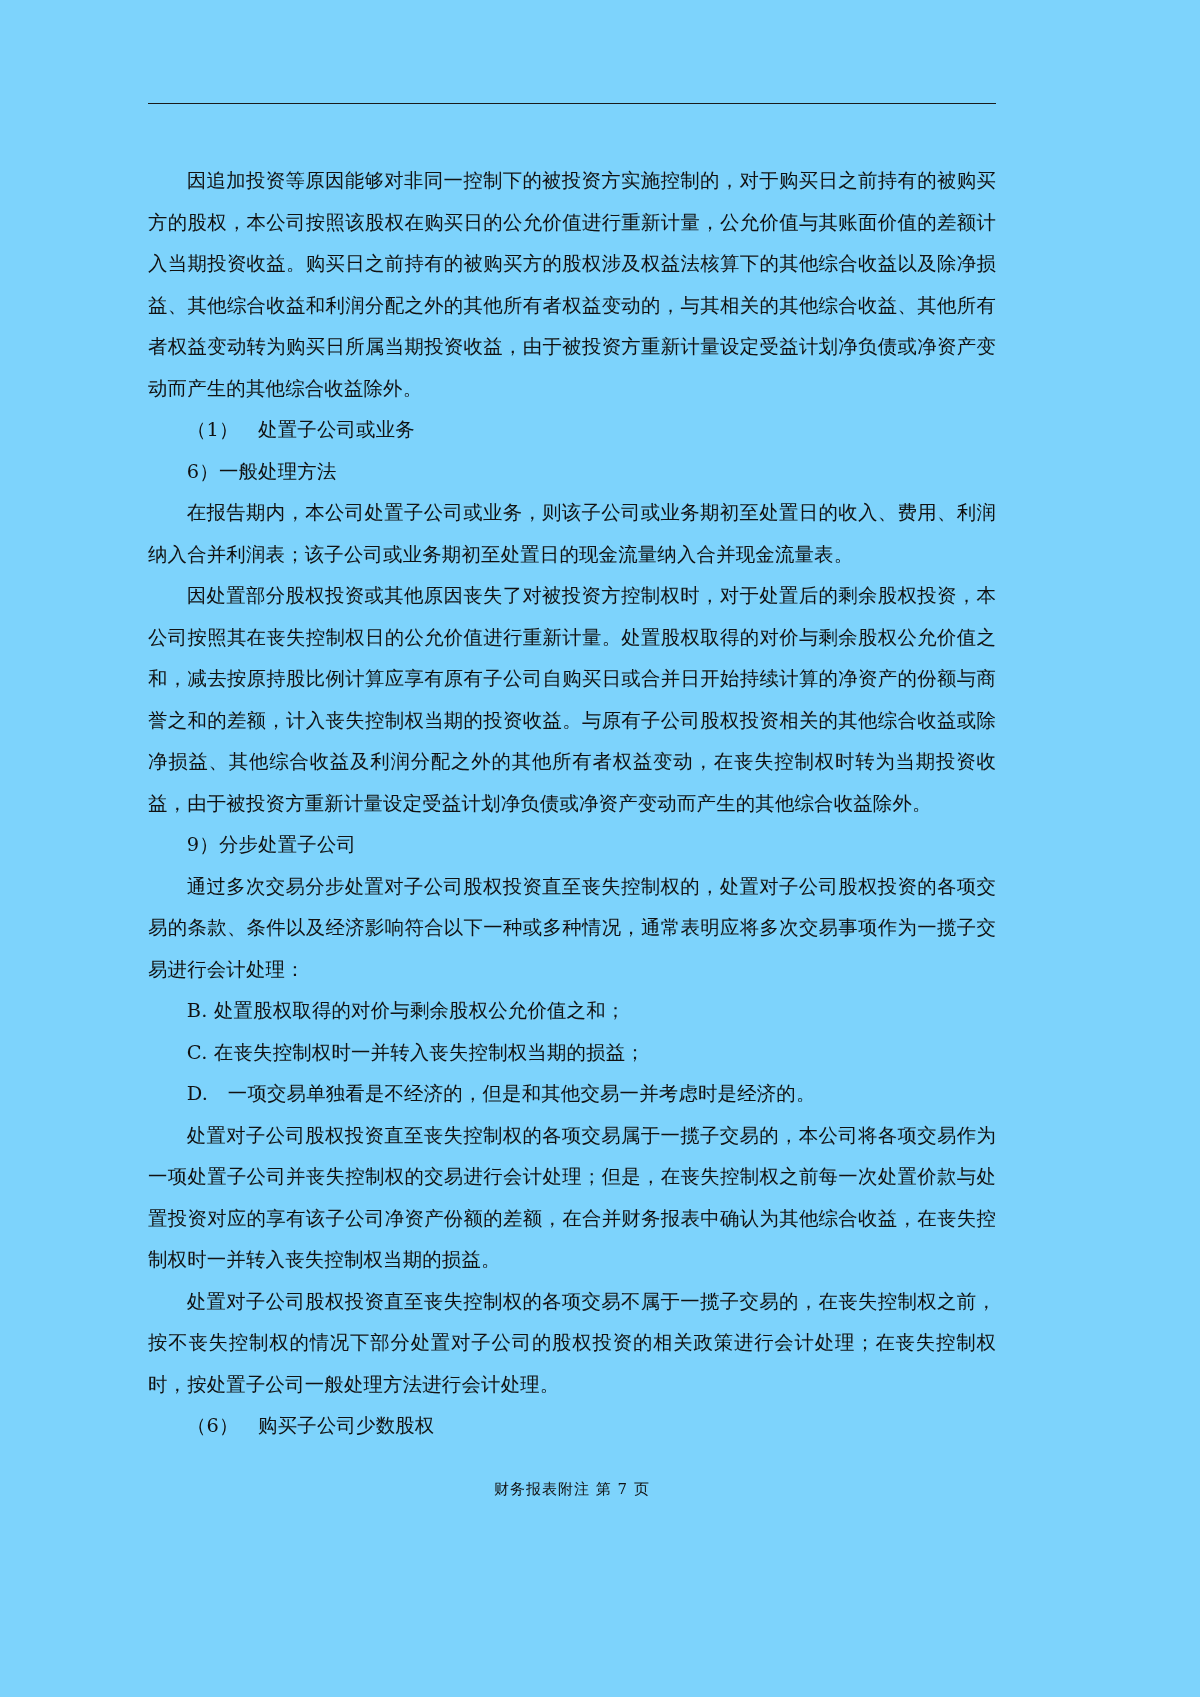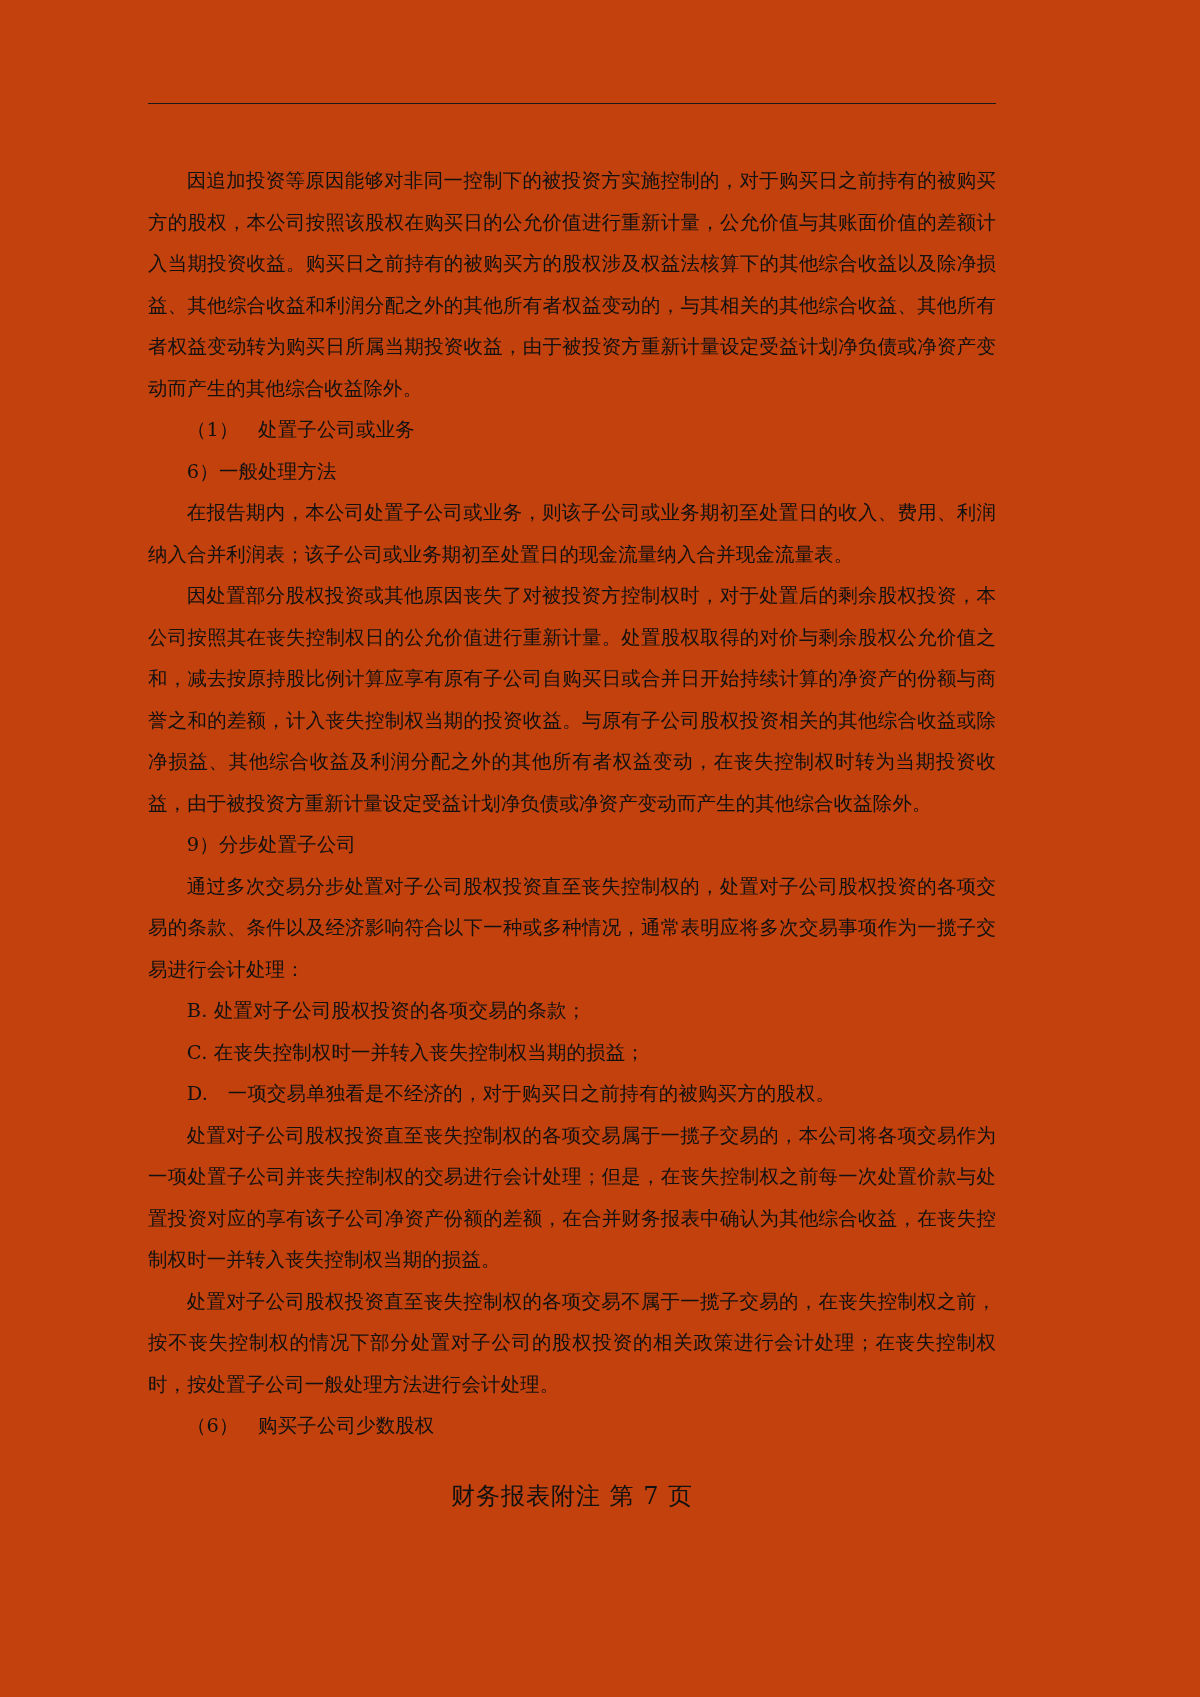--- a/index.html
+++ b/index.html
@@ -5,21 +5,21 @@
   html, body {
     margin: 0;
     padding: 0;
     background: #ffffff;
   }
   .page {
     position: relative;
     width: 1200px;
     height: 1697px;
     margin: 0 auto;
-    background: #c2410c;
+    background: #7dd3fc;
     box-sizing: border-box;
     font-family: "DejaVu Serif", "Liberation Serif", serif;
     color: #000000;
   }
   .content {
     position: absolute;
     left: 148px;
     top: 0;
     width: 848px;
     height: 1697px;
@@ -49,44 +49,44 @@
   }
   p.indent2 {
     text-indent: 2em;
   }
   .footer {
     position: absolute;
     left: 0;
     top: 1480px;
     width: 848px;
     text-align: center;
-    font-size: 24px;
+    font-size: 15px;
     color: #111111;
     letter-spacing: 1px;
   }
 </style>
 </head>
 <body>
 
 <div class="page">
   <div class="content">
 
     <div class="header-rule"></div>
 
     <div class="body-text">
       <p class="indent2">因追加投资等原因能够对非同一控制下的被投资方实施控制的，对于购买日之前持有的被购买方的股权，本公司按照该股权在购买日的公允价值进行重新计量，公允价值与其账面价值的差额计入当期投资收益。购买日之前持有的被购买方的股权涉及权益法核算下的其他综合收益以及除净损益、其他综合收益和利润分配之外的其他所有者权益变动的，与其相关的其他综合收益、其他所有者权益变动转为购买日所属当期投资收益，由于被投资方重新计量设定受益计划净负债或净资产变动而产生的其他综合收益除外。</p>
       <p class="indent2">（1）　处置子公司或业务</p>
       <p class="indent2">6）一般处理方法</p>
       <p class="indent2">在报告期内，本公司处置子公司或业务，则该子公司或业务期初至处置日的收入、费用、利润纳入合并利润表；该子公司或业务期初至处置日的现金流量纳入合并现金流量表。</p>
       <p class="indent2">因处置部分股权投资或其他原因丧失了对被投资方控制权时，对于处置后的剩余股权投资，本公司按照其在丧失控制权日的公允价值进行重新计量。处置股权取得的对价与剩余股权公允价值之和，减去按原持股比例计算应享有原有子公司自购买日或合并日开始持续计算的净资产的份额与商誉之和的差额，计入丧失控制权当期的投资收益。与原有子公司股权投资相关的其他综合收益或除净损益、其他综合收益及利润分配之外的其他所有者权益变动，在丧失控制权时转为当期投资收益，由于被投资方重新计量设定受益计划净负债或净资产变动而产生的其他综合收益除外。</p>
       <p class="indent2">9）分步处置子公司</p>
       <p class="indent2">通过多次交易分步处置对子公司股权投资直至丧失控制权的，处置对子公司股权投资的各项交易的条款、条件以及经济影响符合以下一种或多种情况，通常表明应将多次交易事项作为一揽子交易进行会计处理：</p>
-      <p class="indent2">B. 处置对子公司股权投资的各项交易的条款；</p>
+      <p class="indent2">B. 处置股权取得的对价与剩余股权公允价值之和；</p>
       <p class="indent2">C. 在丧失控制权时一并转入丧失控制权当期的损益；</p>
-      <p class="indent2">D.　一项交易单独看是不经济的，对于购买日之前持有的被购买方的股权。</p>
+      <p class="indent2">D.　一项交易单独看是不经济的，但是和其他交易一并考虑时是经济的。</p>
       <p class="indent2">处置对子公司股权投资直至丧失控制权的各项交易属于一揽子交易的，本公司将各项交易作为一项处置子公司并丧失控制权的交易进行会计处理；但是，在丧失控制权之前每一次处置价款与处置投资对应的享有该子公司净资产份额的差额，在合并财务报表中确认为其他综合收益，在丧失控制权时一并转入丧失控制权当期的损益。</p>
       <p class="indent2">处置对子公司股权投资直至丧失控制权的各项交易不属于一揽子交易的，在丧失控制权之前，按不丧失控制权的情况下部分处置对子公司的股权投资的相关政策进行会计处理；在丧失控制权时，按处置子公司一般处理方法进行会计处理。</p>
       <p class="indent2">（6）　购买子公司少数股权</p>
     </div>
 
     <div class="footer">财务报表附注 第 7 页</div>
   </div>
 </div>
 
 </body></html>

